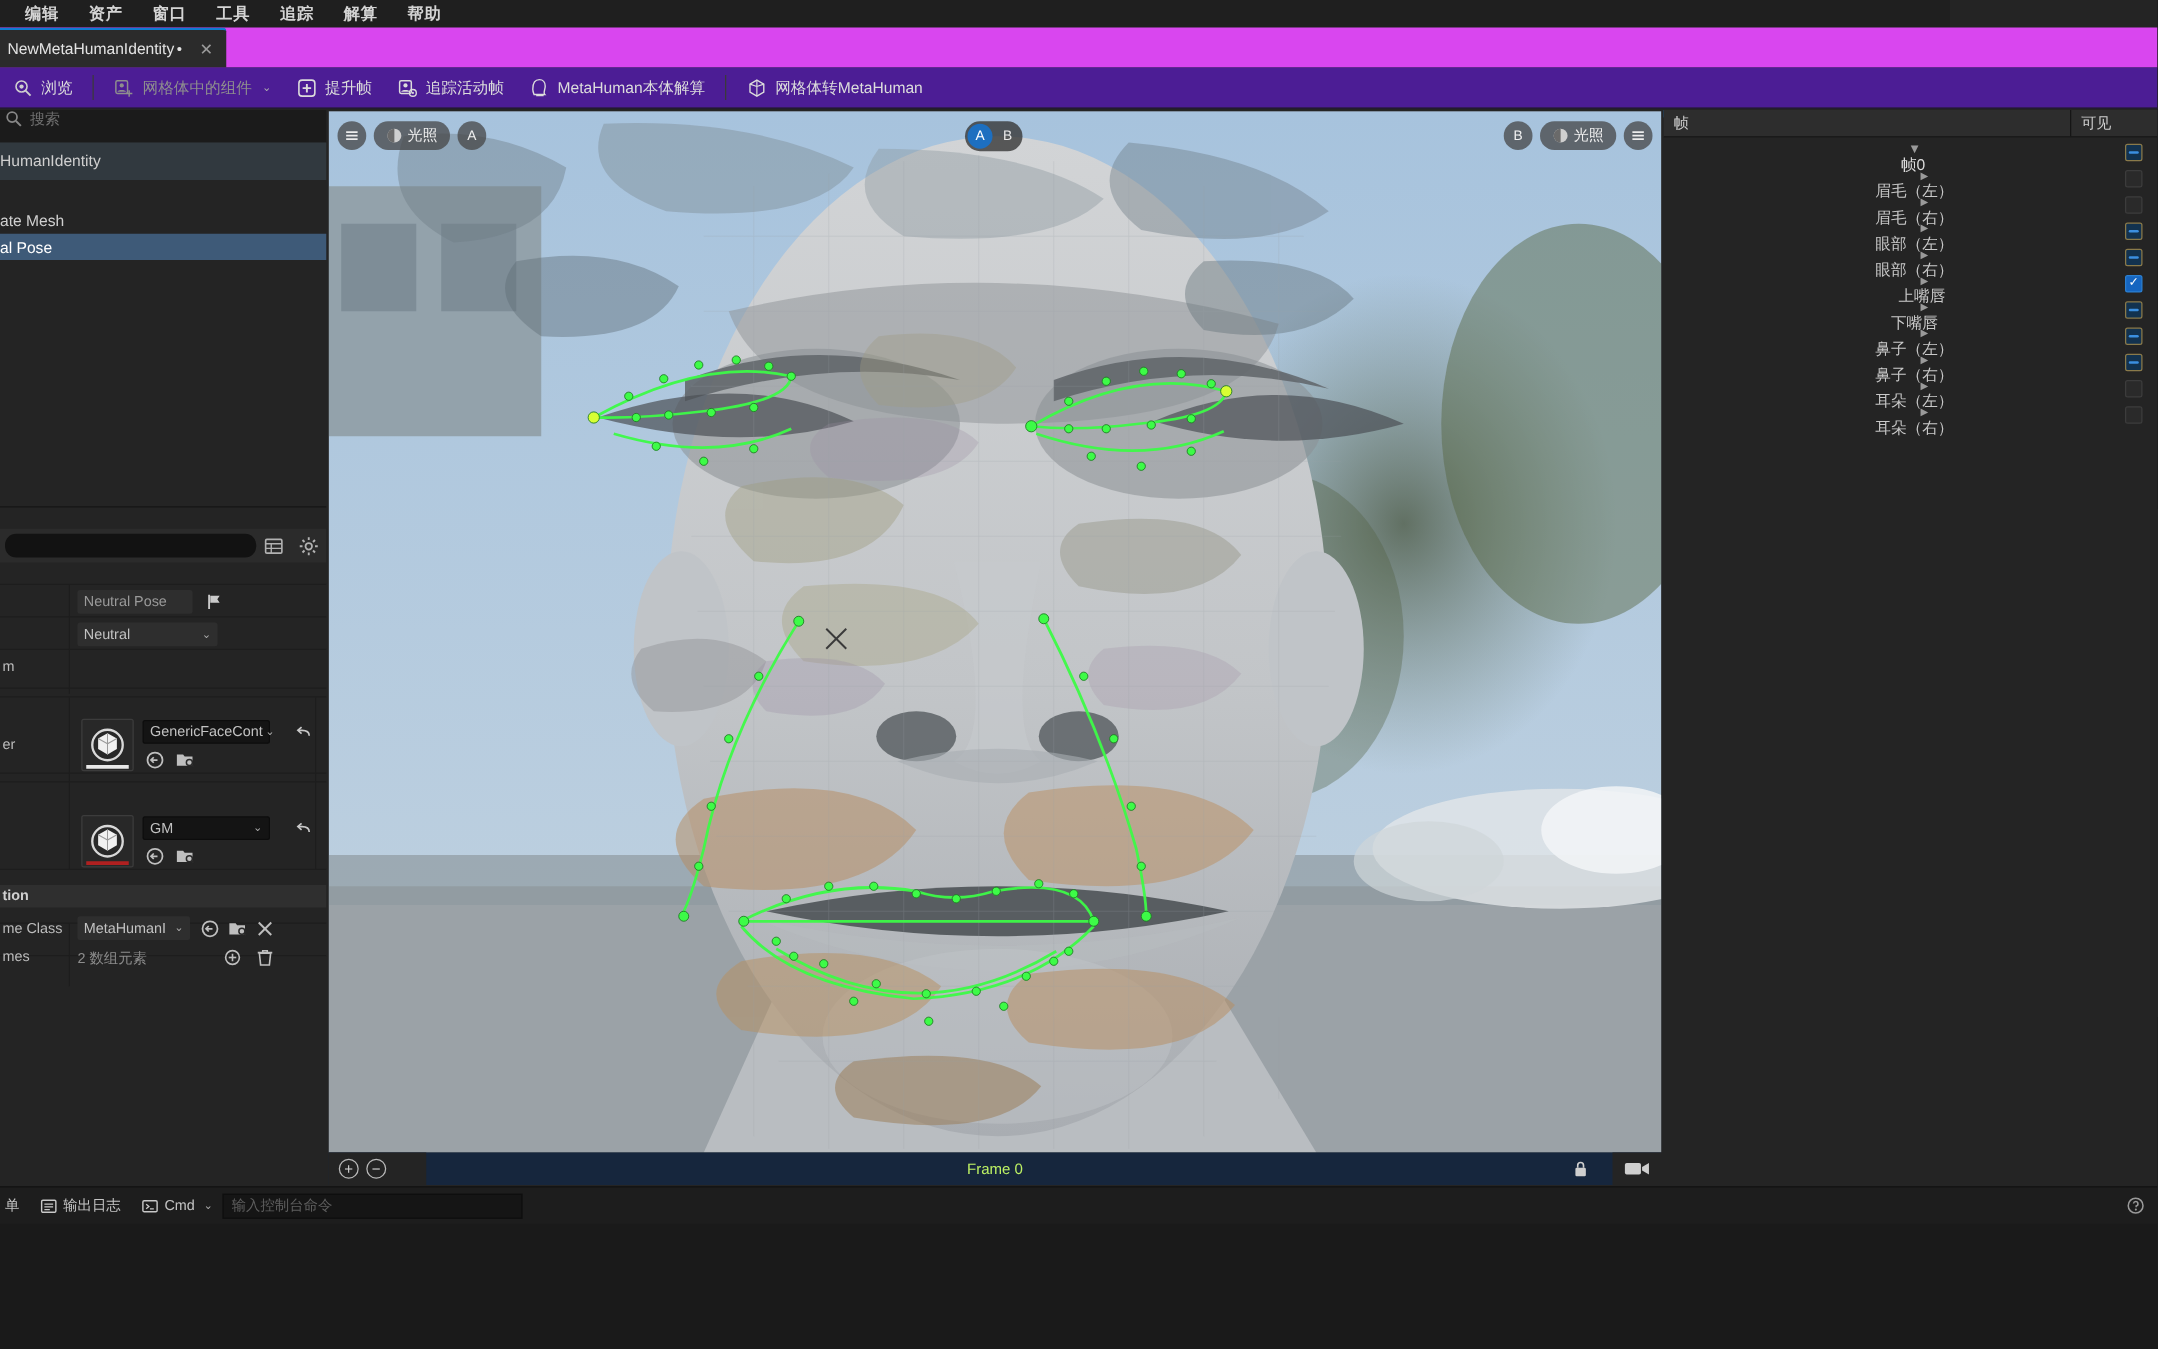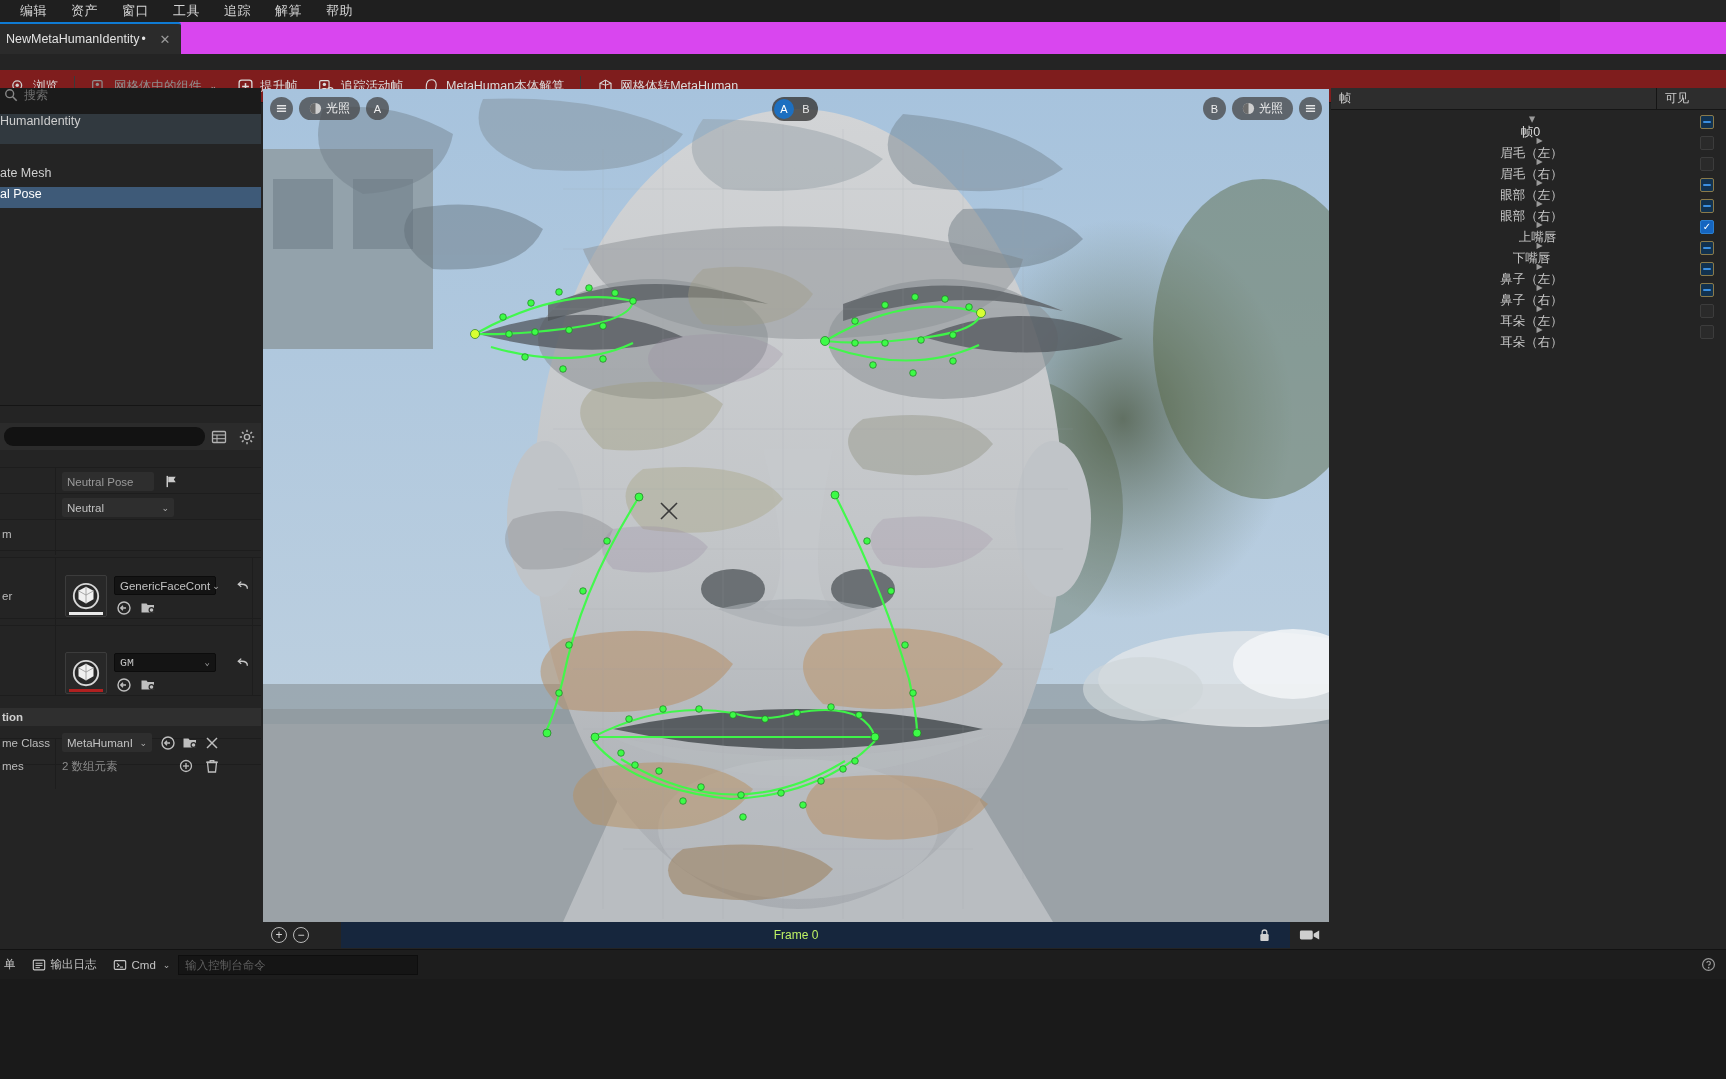--- a/index.html
+++ b/index.html
@@ -10,20 +10,21 @@
     overflow: hidden;
     color: #c8c8c8;
   }
   #app { position: relative; width: 1726px; height: 1079px; background: #242424; }
 
   
   .menubar {
     position: absolute; left: 0; top: 0; width: 1560px; height: 22px;
     background: #1f1f1f; display: flex; align-items: center;
     padding-left: 8px;
+    font-weight: bold;
   }
   .menubar .mi {
     font-size: 13px; color: #d4d4d4; padding: 2px 12px; cursor: default;
     letter-spacing: 0.5px;
   }
 
   
   .tabstrip {
     position: absolute; left: 0; top: 22px; width: 1726px; height: 32px;
     background: #d946ef;
@@ -38,23 +39,22 @@
   .tab .tlabel { font-size: 12.5px; color: #e3e3e3; }
   .tab .tdot { font-size: 12px; color: #e3e3e3; margin-left: 2px;}
   .tab .tclose {
     margin-left: 14px; font-size: 13px; color: #9a9a9a; cursor: pointer;
     line-height: 1;
   }
 
   
   .toolbar {
     position: absolute; left: 0; top: 54px; width: 1726px; height: 33px;
-    background: #7f1d1d; display: flex; align-items: center;
+    background: #4c1d95; display: flex; align-items: center;
     border-bottom: 1px solid #1a1a1a;
-    margin-top: 16px;
   }
   .tbtn {
     display: flex; align-items: center; gap: 6px; height: 27px;
     padding: 0 9px; margin: 0 1px; border-radius: 3px; cursor: pointer;
     font-size: 12.5px; color: #dcdcdc; white-space: nowrap;
   }
   .tbtn.dim { color: #8e8e8e; }
   .tbsep { width: 1px; height: 20px; background: #3a3a3a; margin: 0 6px; }
   .tbicon { width: 17px; height: 17px; flex: none; display:block; }
   .caret { font-size: 9px; color: #b0b0b0; margin-left: 2px; }
@@ -71,21 +71,21 @@
   .searchrow .sicon { width: 14px; height: 14px; margin: 0 6px 0 0; opacity: .7;}
   .searchrow input {
     background: transparent; border: none; outline: none;
     color: #cfcfcf; font-size: 12px; width: 220px;
     font-family: inherit;
   }
   .searchrow input::placeholder { color: #6e6e6e; }
 
   .outrow {
     position: absolute; left: 0; width: 261px; height: 21px;
-    display: flex; align-items: flex-start; font-size: 12.5px; color: #cfcfcf;
+    display: flex; align-items: center; font-size: 12.5px; color: #cfcfcf;
     padding-left: 0px;
   }
   .outrow.header { background: #31393f; height: 30px; }
   .outrow.sel { background: #3e5a78; color: #fff; }
 
   
   .detailspanel {
     position: absolute; left: 0; top: 405px; width: 261px; height: 552px;
     background: #242424; border-top: 1px solid #151515;
   }
@@ -445,21 +445,21 @@
       <div class="dlabel"></div>
       <div class="thumbbox" style="margin-left:8px">
         <svg width="30" height="30" viewBox="0 0 32 32">
           <circle cx="16" cy="16" r="13" fill="none" stroke="#d8d8d8" stroke-width="2"></circle>
           <path d="M16 6l8 4.5v9L16 24l-8-4.5v-9z" fill="#f0f0f0"></path>
           <path d="M16 6v9l8-4.5M16 15L8 10.5M16 15v9" stroke="#9a9a9a" stroke-width=".9" fill="none"></path>
         </svg>
         <div class="underline" style="background:#b02020"></div>
       </div>
       <div style="margin-left:7px;">
-        <div class="combofield dark" style="width:102px;font-family:Liberation Mono, monospace;">
+        <div class="combofield dark" style="width:102px;">
           <span>GM</span>
           <span class="caret">⌄</span>
         </div>
         <div style="display:flex; gap:8px; margin-top:5px; padding-left:2px;">
           <svg class="iconbtn" viewBox="0 0 16 16">
             <circle cx="8" cy="8" r="6" fill="none" stroke="#d0d0d0" stroke-width="1.4"></circle>
             <path d="M10 8H5.2M7 5.8L4.8 8 7 10.2" stroke="#d0d0d0" stroke-width="1.4" fill="none"></path>
           </svg>
           <svg class="iconbtn" viewBox="0 0 16 16">
             <path d="M1.5 3.5h5l1.2 1.6h6.3v7.4H1.5z" fill="#d0d0d0"></path>

